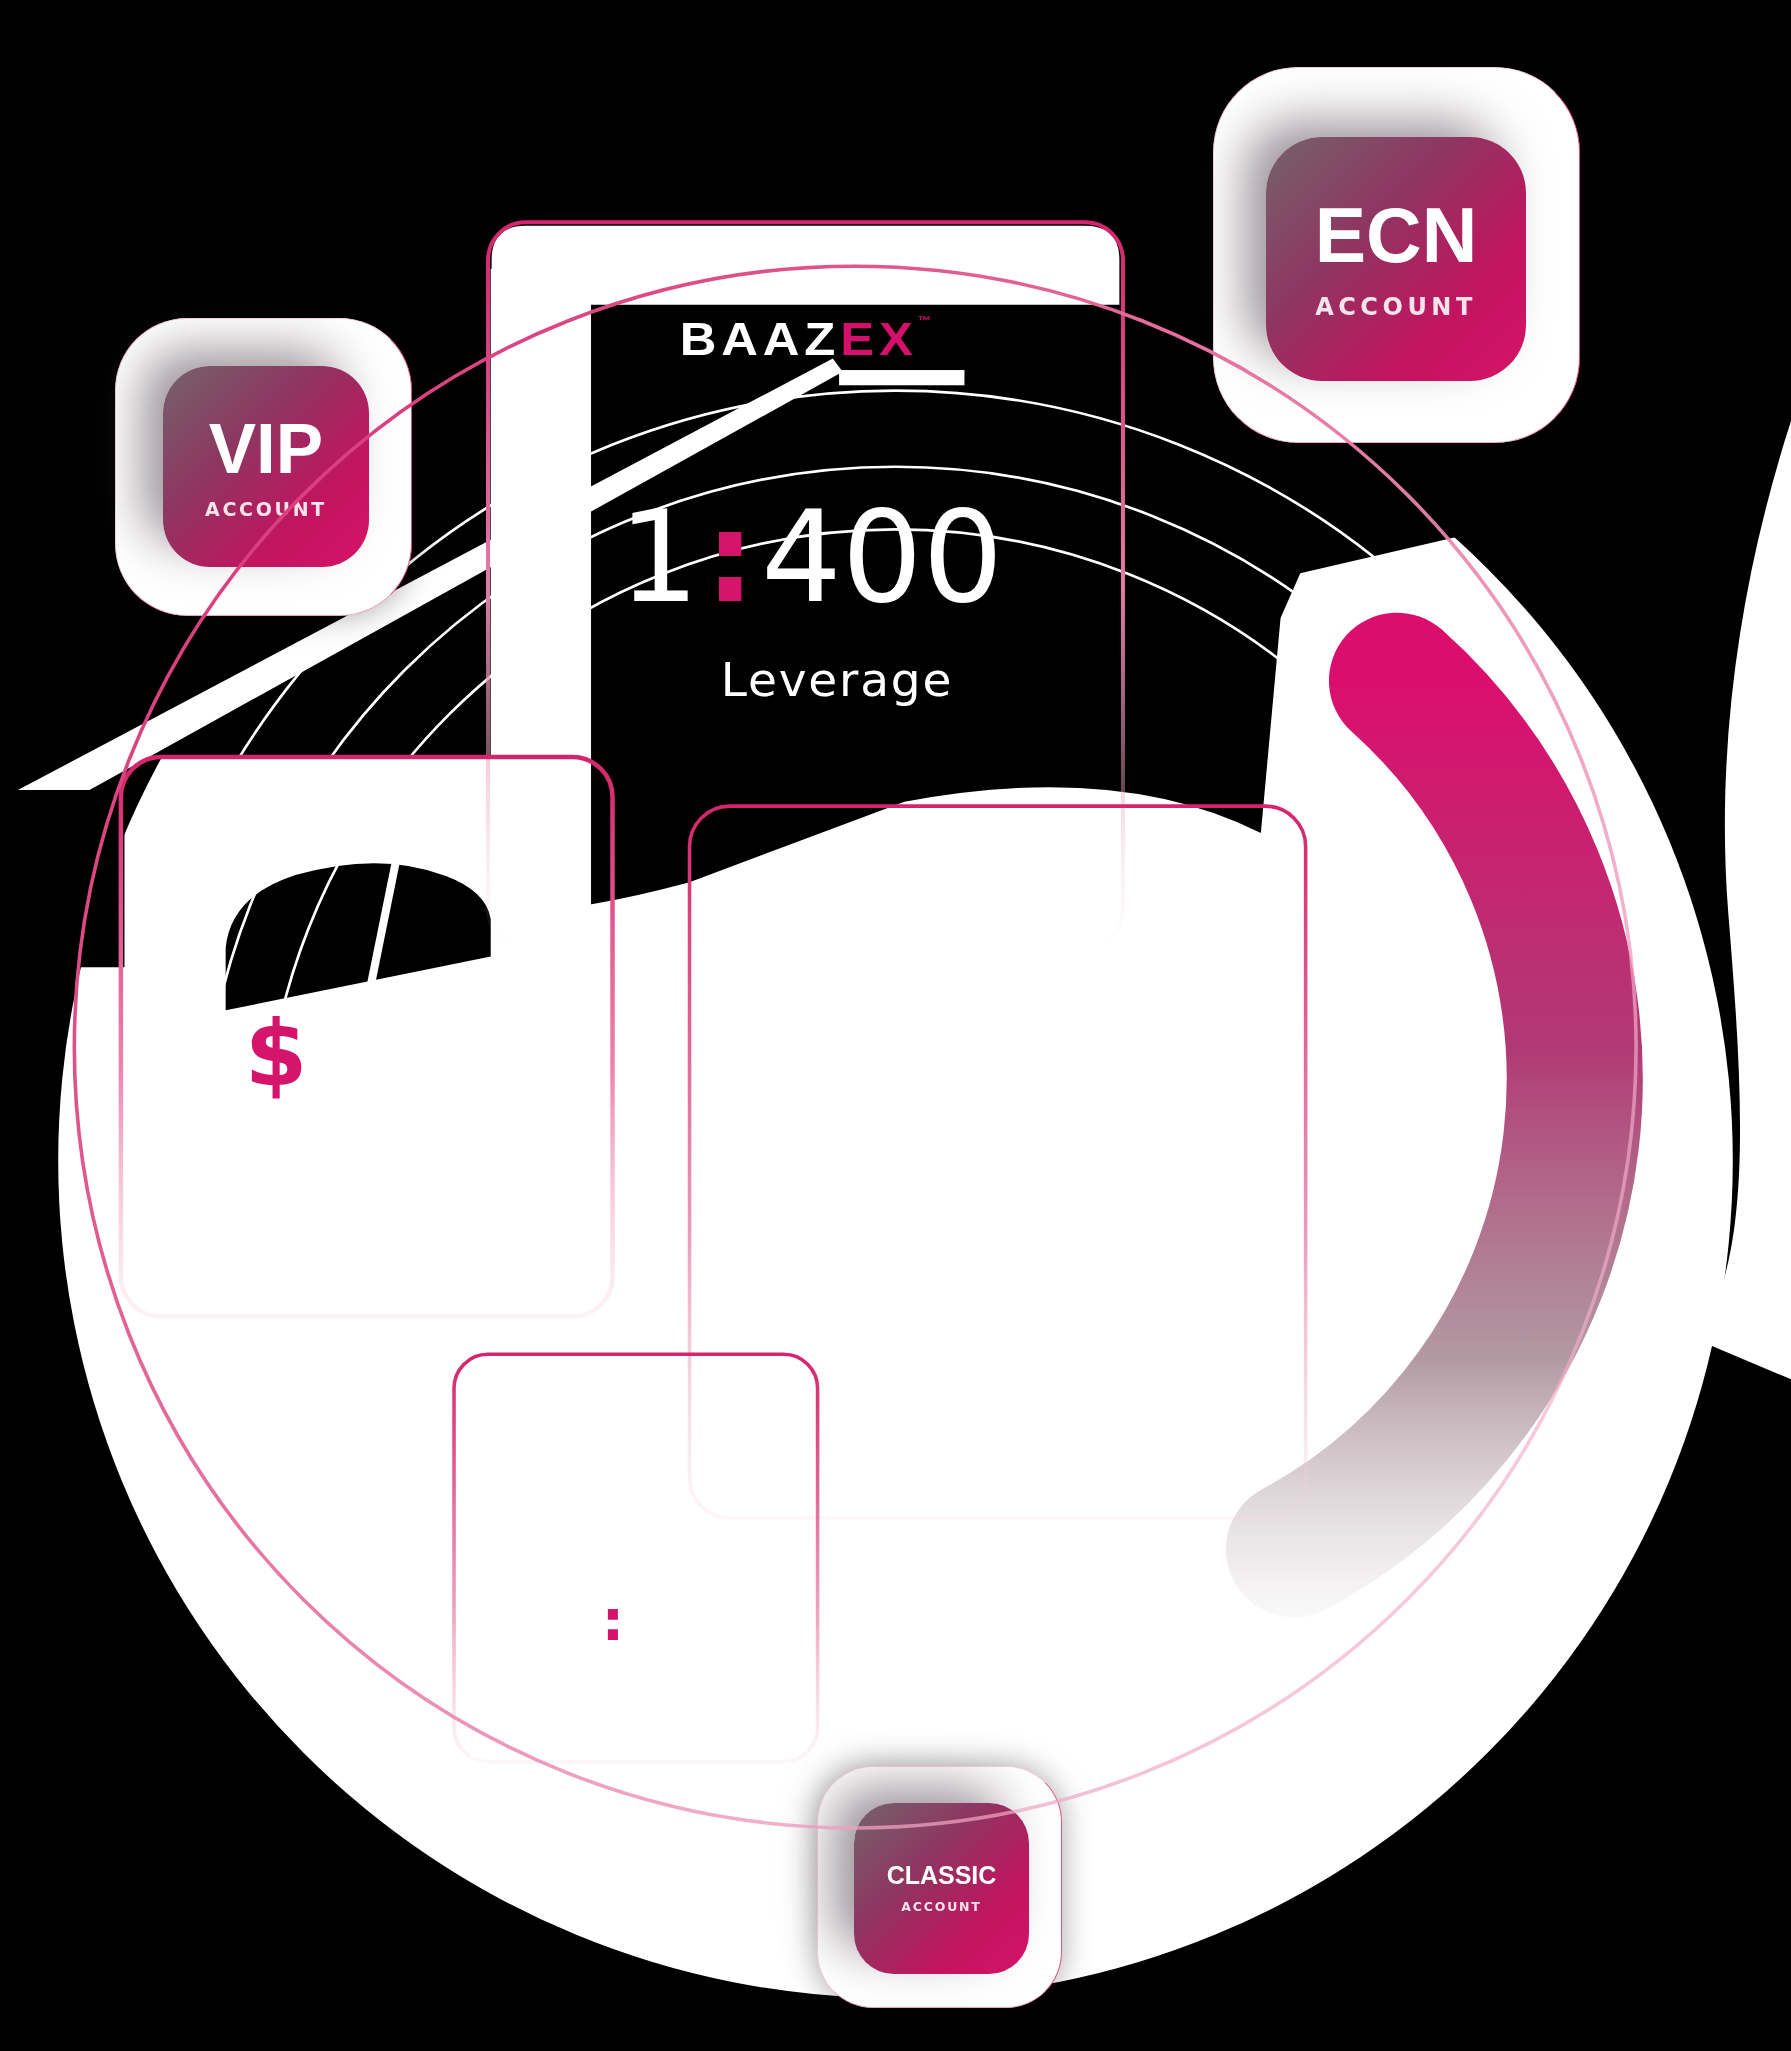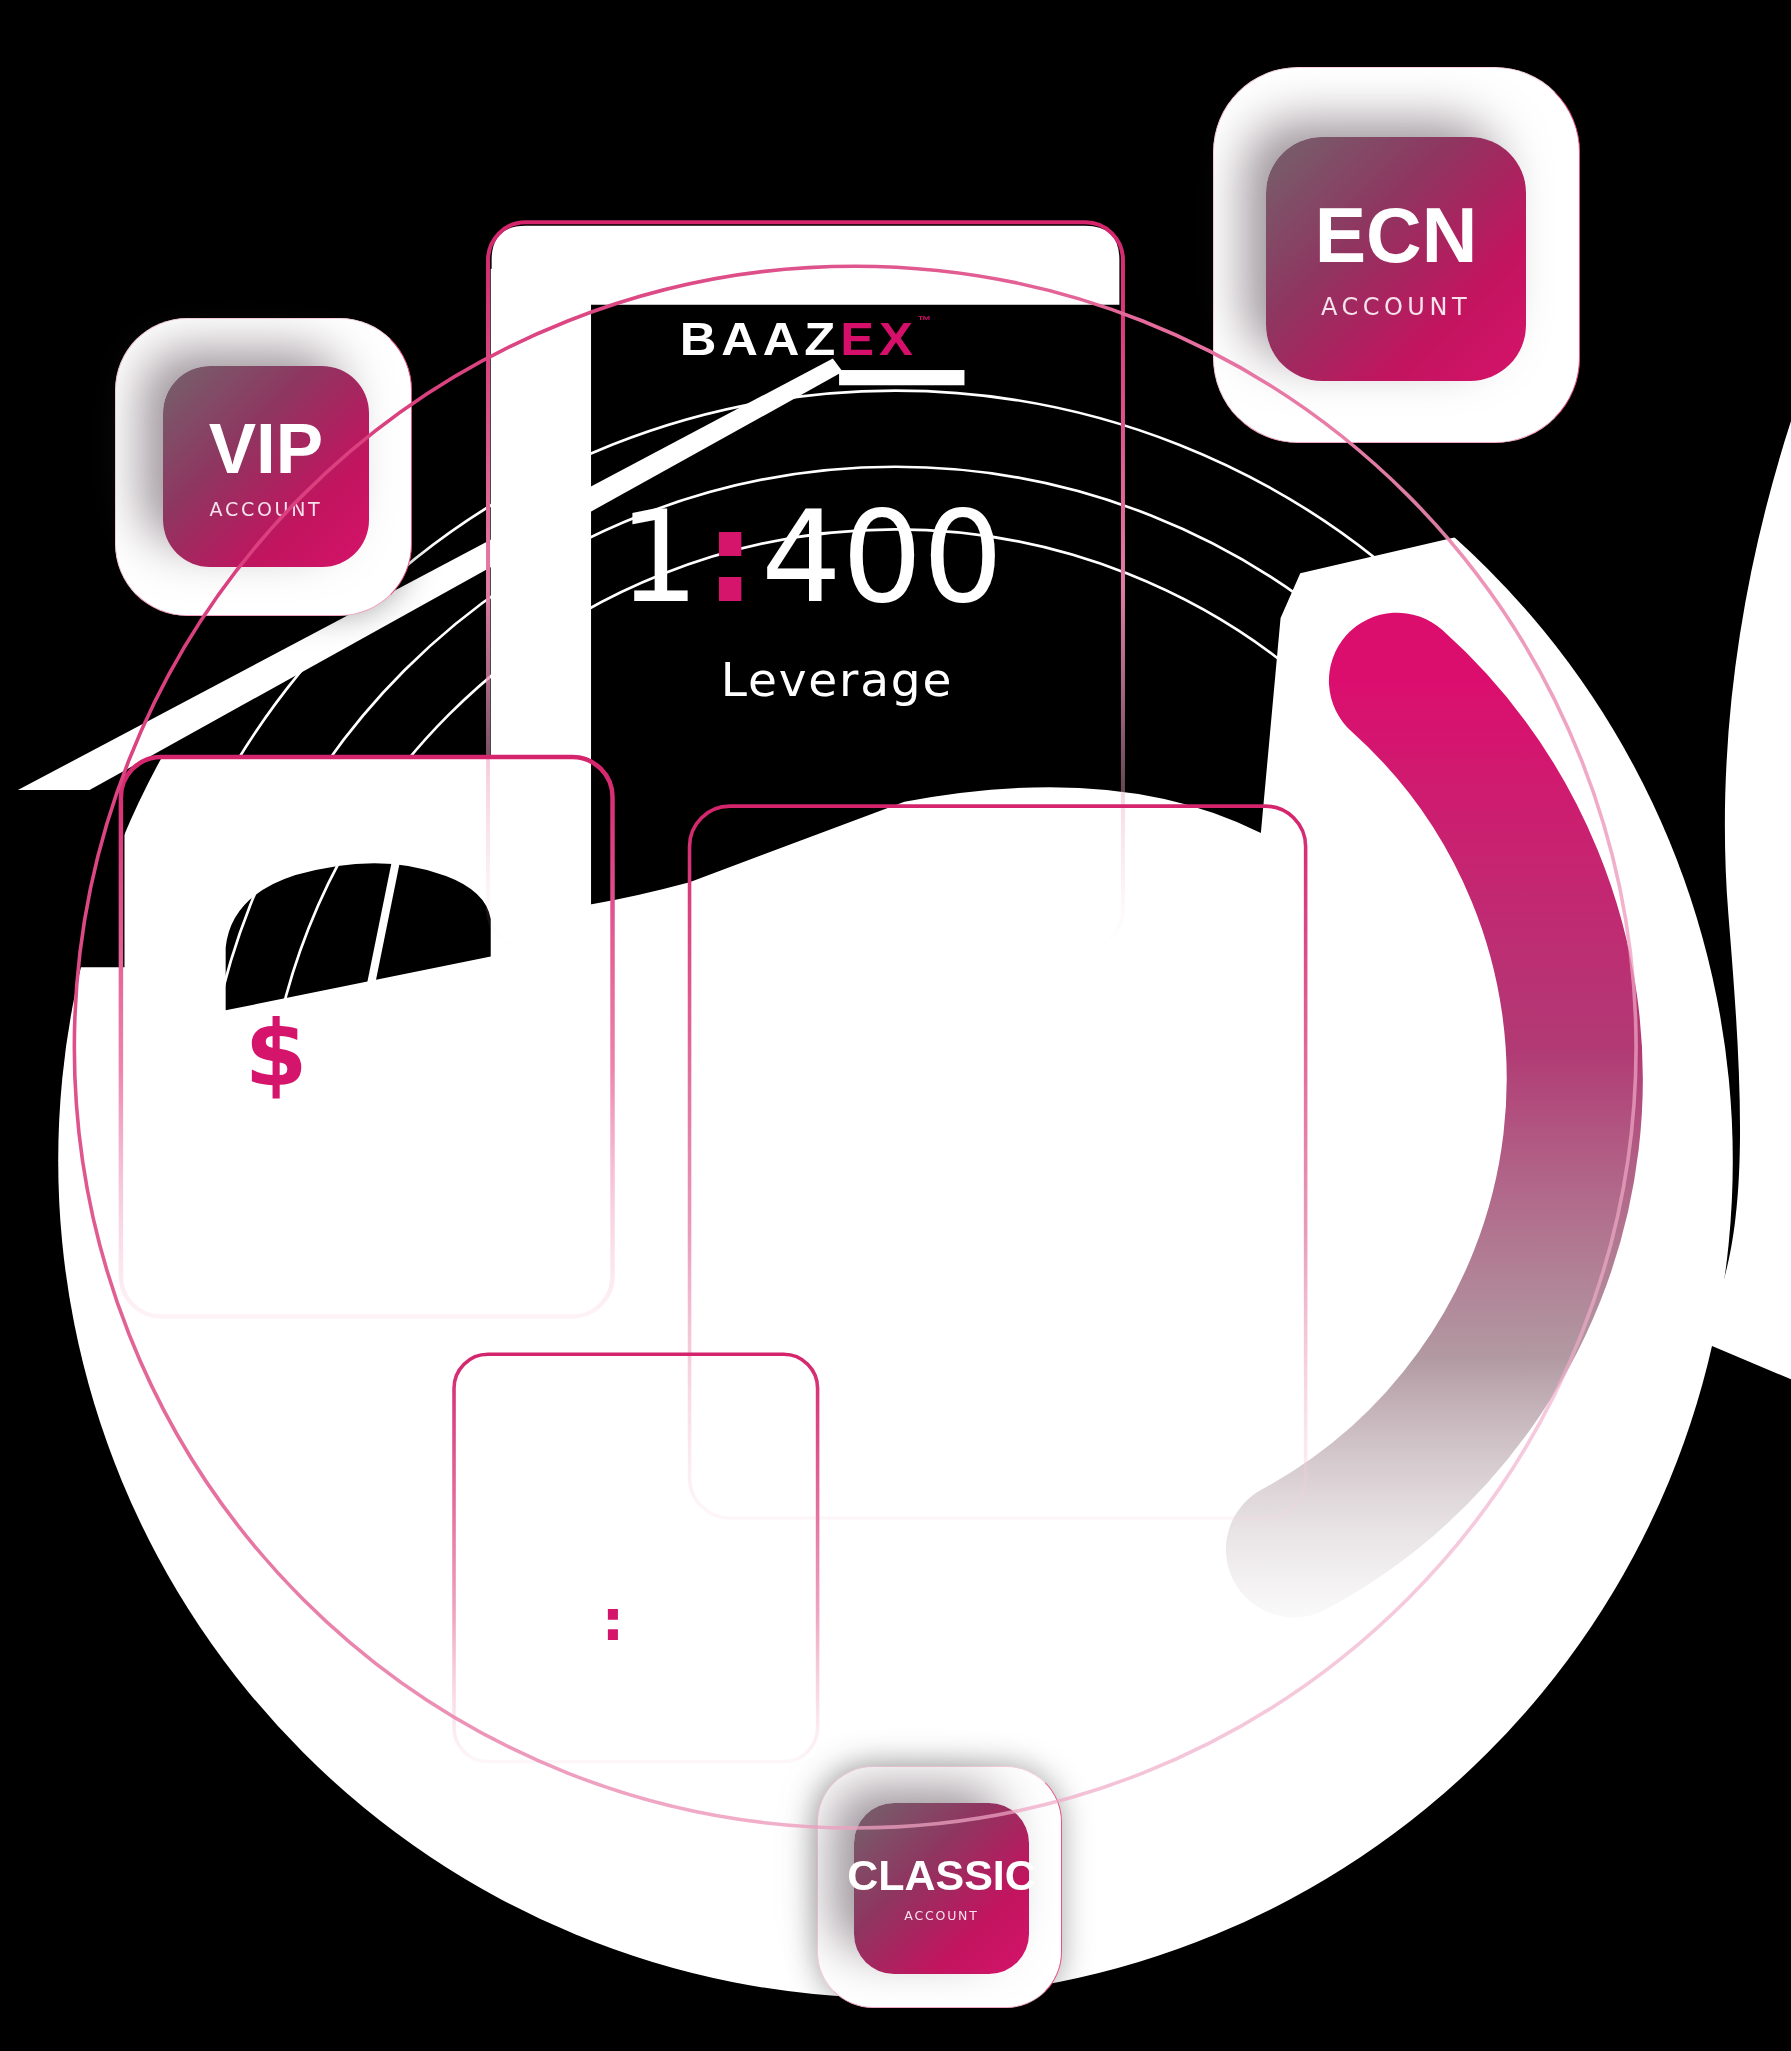--- a/index.html
+++ b/index.html
@@ -33,35 +33,35 @@
 
   
   .badge{position:absolute;background:#ffffff;
          border:1.8px solid #f6cfe0;border-right-color:#e75480;border-bottom-color:#f0a3c2;
          box-shadow:0 0 31px rgba(0,0,0,0.35);}
   .badge-inner{position:absolute;display:flex;flex-direction:column;align-items:center;
          justify-content:center;
          background:linear-gradient(135deg,#73636c 0%,#8f3560 38%,#c2145f 72%,#d6136a 100%);
          box-shadow:-25px -19.7px 49px -3.6px rgba(92,76,86,0.6);}
   .badge-title{color:#ffffff;font-weight:700;line-height:1;}
-  .badge-sub{color:#f6e3ec;font-weight:400;font-family:"DejaVu Sans",sans-serif;}
+  .badge-sub{color:#f6e3ec;font-weight:700;font-family:"DejaVu Sans",sans-serif;}
 
   #badge-ecn{left:1193px;top:67px;width:365px;height:374px;border-radius:85px;margin-left:20px;}
   #badge-ecn .badge-inner{left:52px;top:69px;width:260px;height:244px;border-radius:56px;}
   #badge-ecn .badge-title{font-size:77px;}
   #badge-ecn .badge-sub{font-size:24px;letter-spacing:4.5px;margin-top:19.7px;}
 
   #badge-vip{left:115px;top:318px;width:295px;height:296px;border-radius:72px;}
   #badge-vip .badge-inner{left:47px;top:47px;width:206px;height:201px;border-radius:47px;}
   #badge-vip .badge-title{font-size:71px;}
   #badge-vip .badge-sub{font-size:19px;letter-spacing:2.7px;margin-top:14.3px;}
 
   #badge-classic{left:817px;top:1766px;width:243px;height:240px;border-radius:56px;}
   #badge-classic .badge-inner{left:36px;top:36px;width:175px;height:171px;border-radius:40px;}
-  #badge-classic .badge-title{font-size:43px;}
+  #badge-classic .badge-title{font-size:25px;}
   #badge-classic .badge-sub{font-size:12.5px;letter-spacing:1.8px;margin-top:10.7px;}
 </style>
 </head>
 <body>
 
 <div id="stage">
 
   <svg id="bg-art" width="1791" height="2052" viewBox="0 0 2000 2291">
     <defs>
       <linearGradient id="arcGrad" gradientUnits="userSpaceOnUse" x1="0" y1="760" x2="0" y2="1840">

